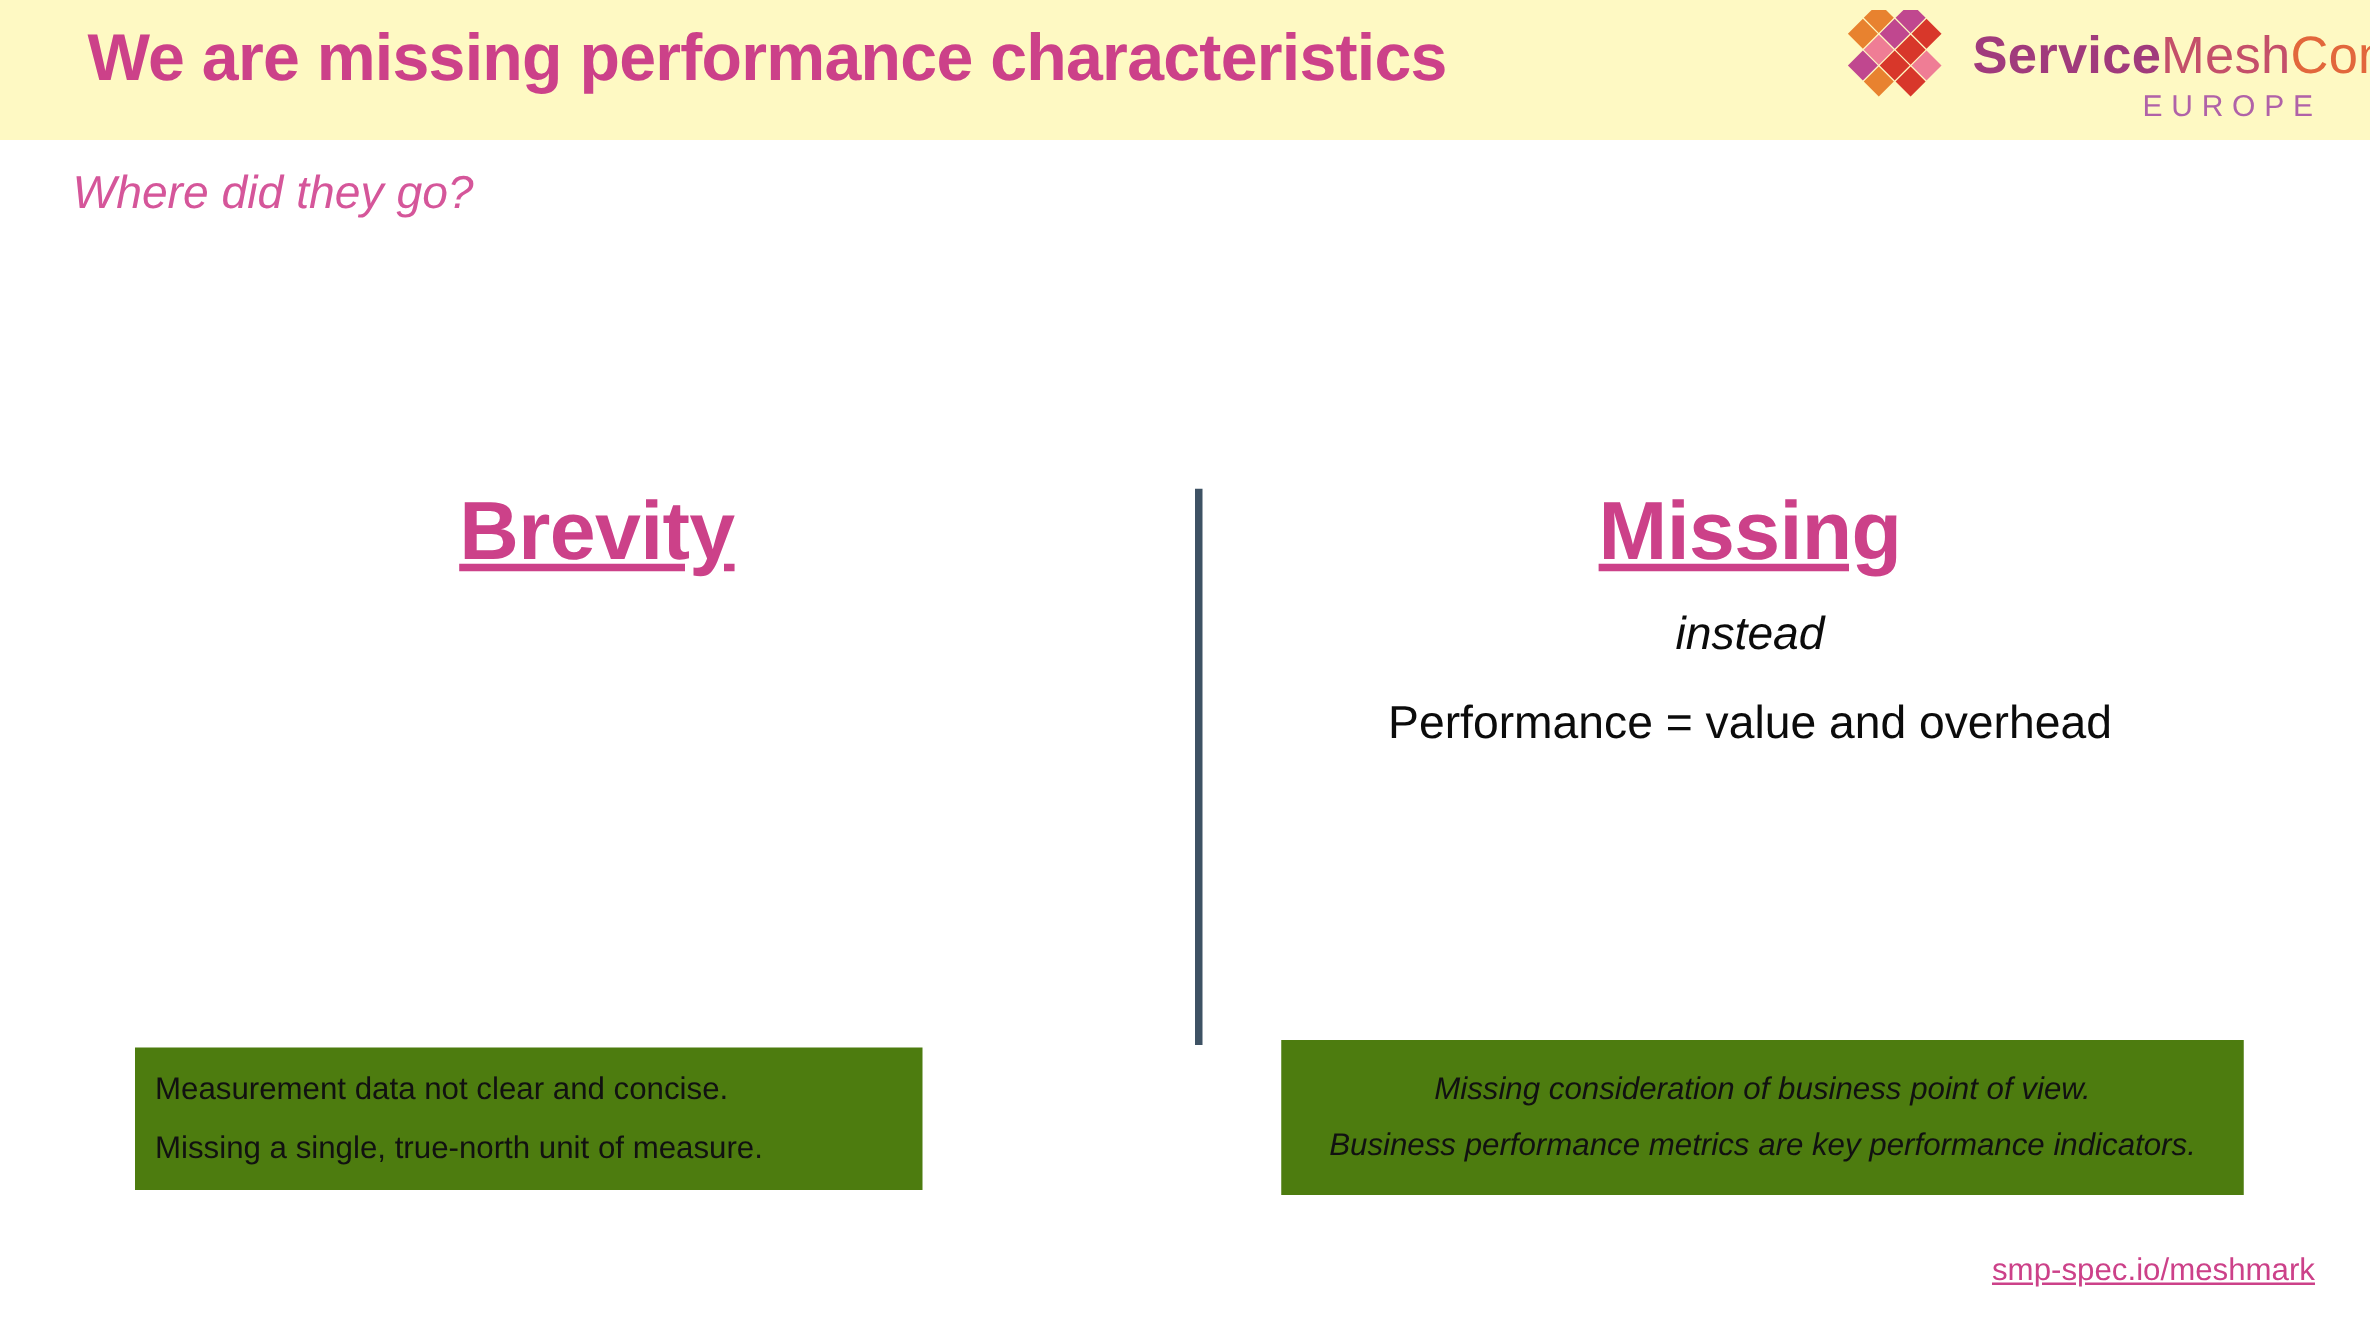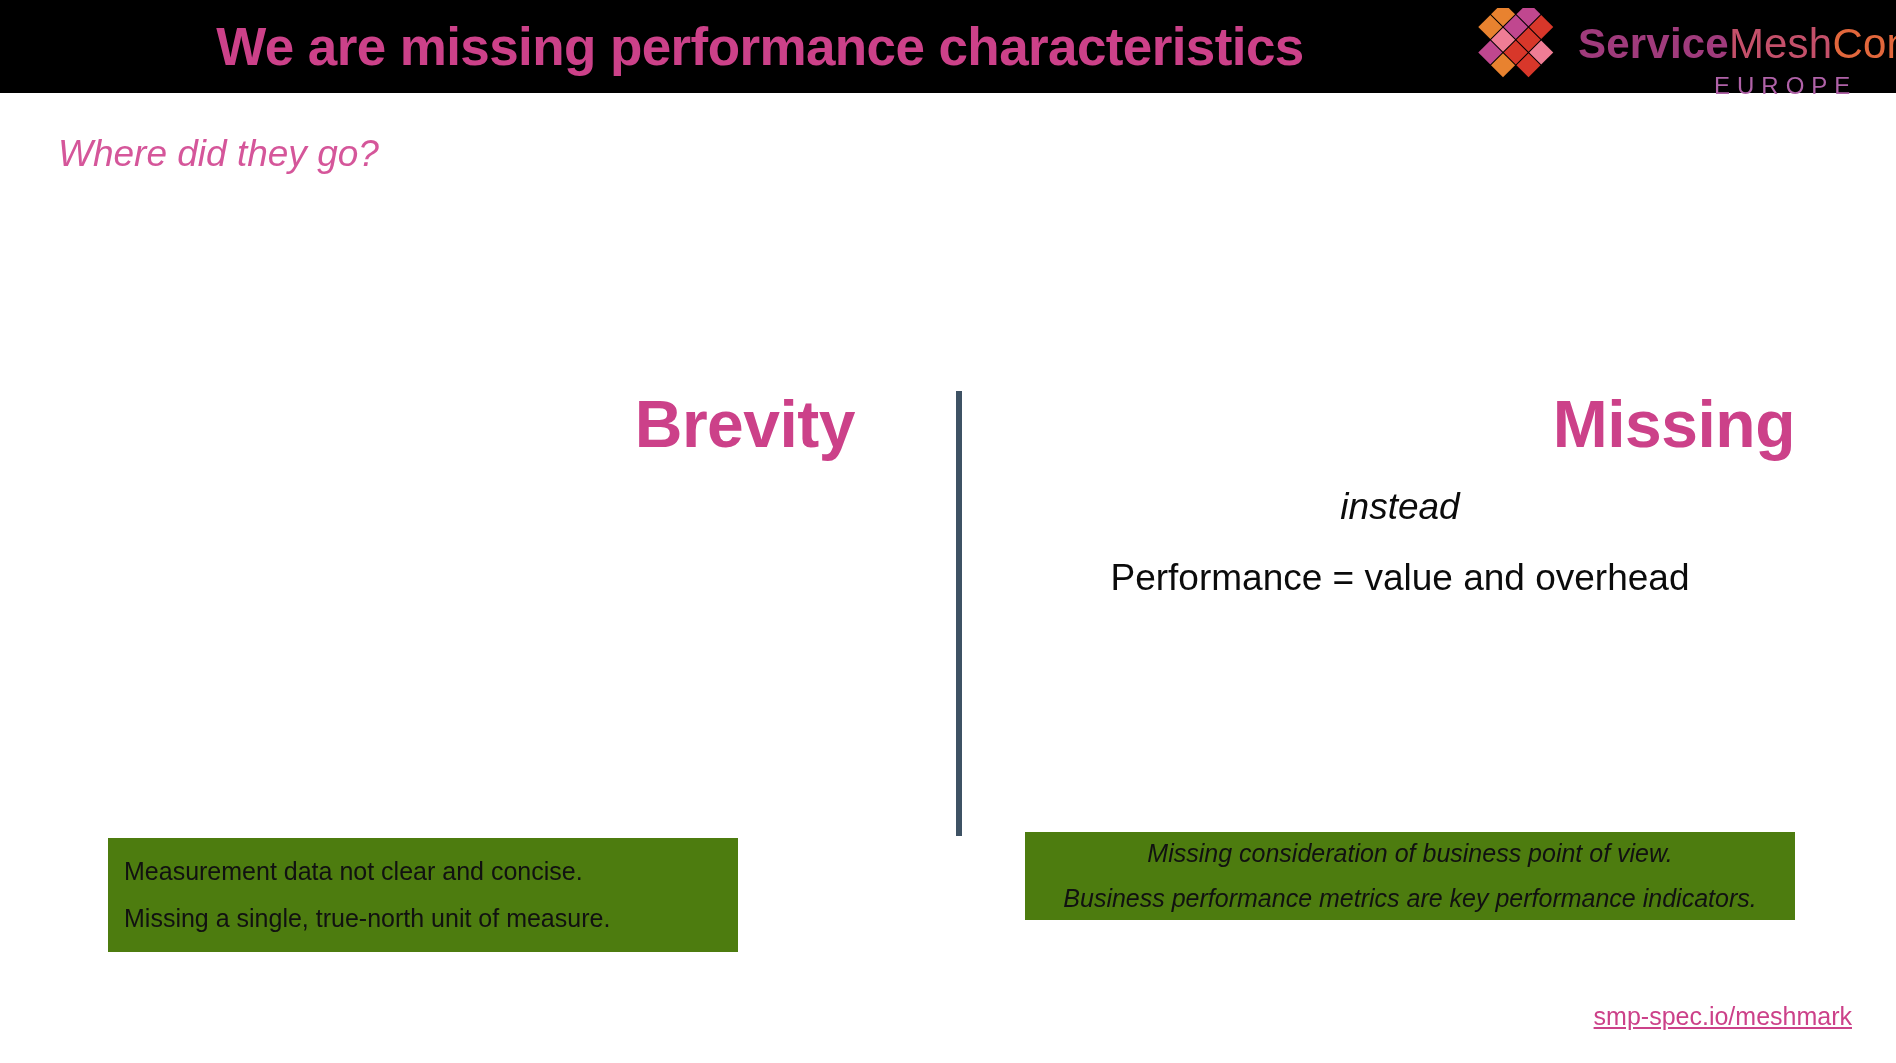--- a/index.html
+++ b/index.html
@@ -14,24 +14,23 @@
     overflow: hidden;
     font-family: "Liberation Sans", sans-serif;
     color: #000000;
   }
 
   
   .header-band {
     position: absolute;
     left: 0; top: 0;
     width: 1896px;
-    height: 93px;
-    background: #000000;
+    height: 112px;
+    background: #fef9c3;
     box-sizing: border-box;
-    text-align: center;
   }
   .slide-title {
     position: absolute;
     left: 70px;
     top: 18px;
     width: 1380px;
     font-size: 53px;
     font-weight: 700;
     color: #cc4189;
     letter-spacing: -0.6px;
@@ -102,27 +101,28 @@
 
   
   .col {
     position: absolute;
     top: 390px;
   }
   .col-left  { left: 100px;  width: 755px; }
   .col-right { left: 1005px; width: 790px; }
 
   .col-heading {
-    text-align: right;
+    text-align: center;
     font-size: 66px;
     font-weight: 700;
     color: #cc4189;
     line-height: 1.05;
     margin: 0 0 24px 0;
     letter-spacing: -0.5px;
+    text-decoration: underline;
   }
   .col-body {
     text-align: center;
     font-size: 37px;
     line-height: 1.32;
     color: #0b0b0b;
     font-weight: 400;
   }
   .col-body .line { display: block; }
   .col-body .line.italic { font-style: italic; }
@@ -143,21 +143,21 @@
     top: 838px;
     width: 630px;
     height: 114px;
     padding: 0 16px;
     align-items: flex-start;
   }
   .callout-right {
     left: 1025px;
     top: 832px;
     width: 770px;
-    height: 88px;
+    height: 124px;
     padding: 0 20px;
     align-items: center;
   }
   .callout p {
     margin: 0;
     font-size: 25px;
     line-height: 1.42;
     color: #111111;
     font-weight: 400;
   }

